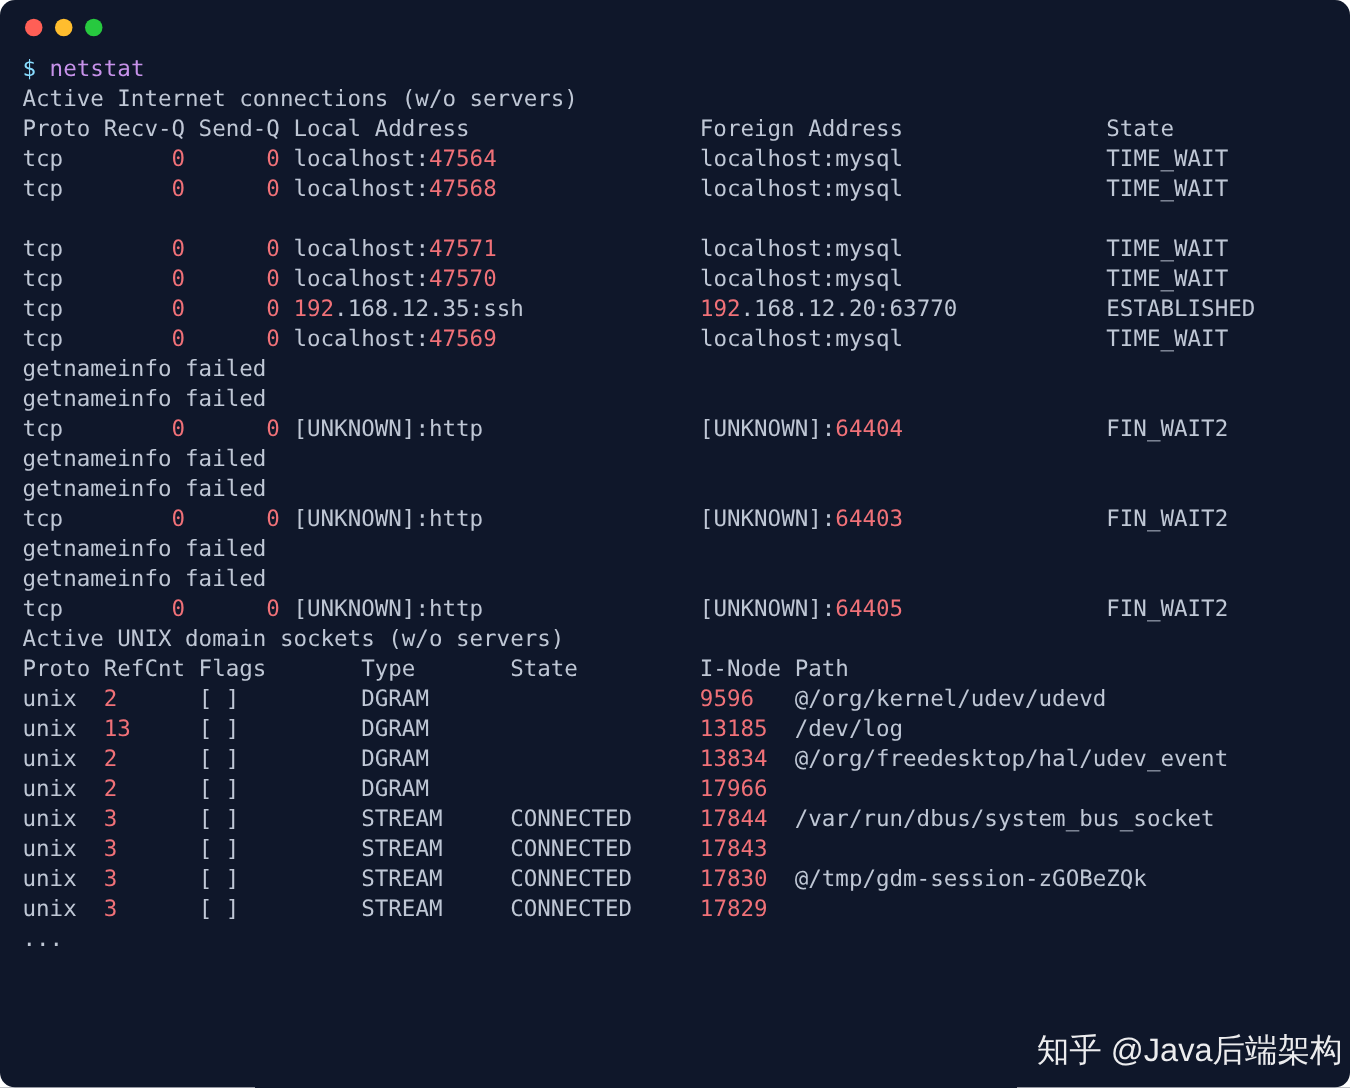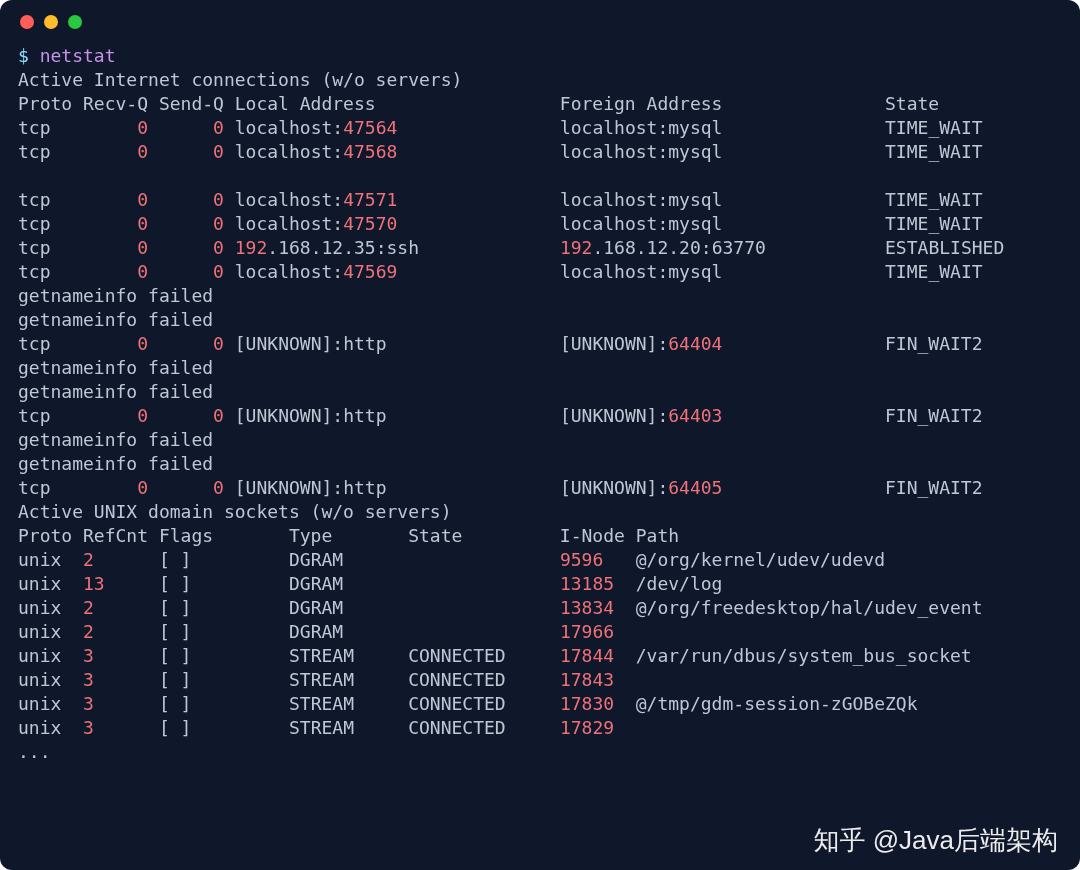--- a/index.html
+++ b/index.html
@@ -41,21 +41,21 @@
     color: #BFC7D5;
     white-space: pre;
   }
 
   .c-prompt  { color: #89DDFF; }       
   .c-cmd     { color: #C792EA; }       
   .c-text    { color: #BFC7D5; }       
   .c-num     { color: #F07178; }       
   .c-watermark {
     position: absolute;
-    right: 22px;
+    right: 6px;
     bottom: 12px;
     color: #ffffff;
     font-family: -apple-system, "PingFang SC", "Microsoft YaHei", sans-serif;
     font-size: 26px;
     font-weight: 500;
     opacity: 0.92;
     pointer-events: none;
   }
 </style>
 </head>

